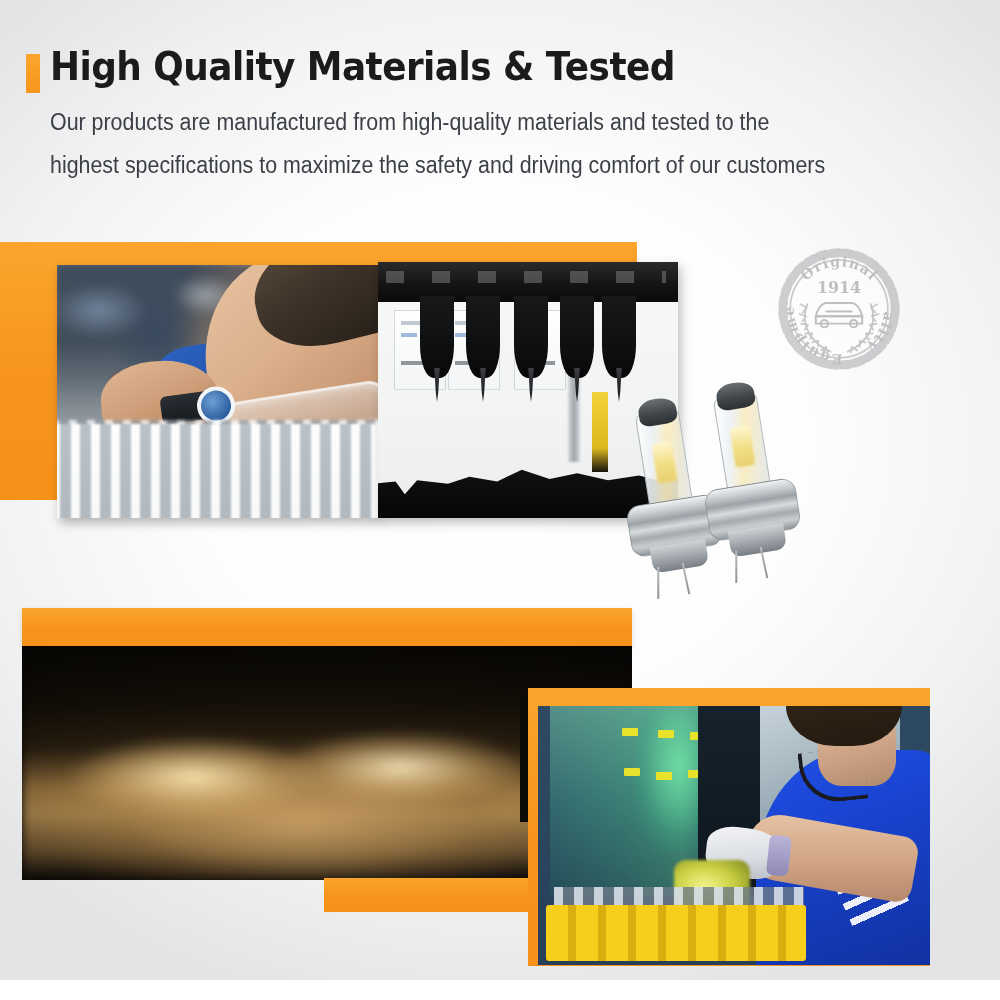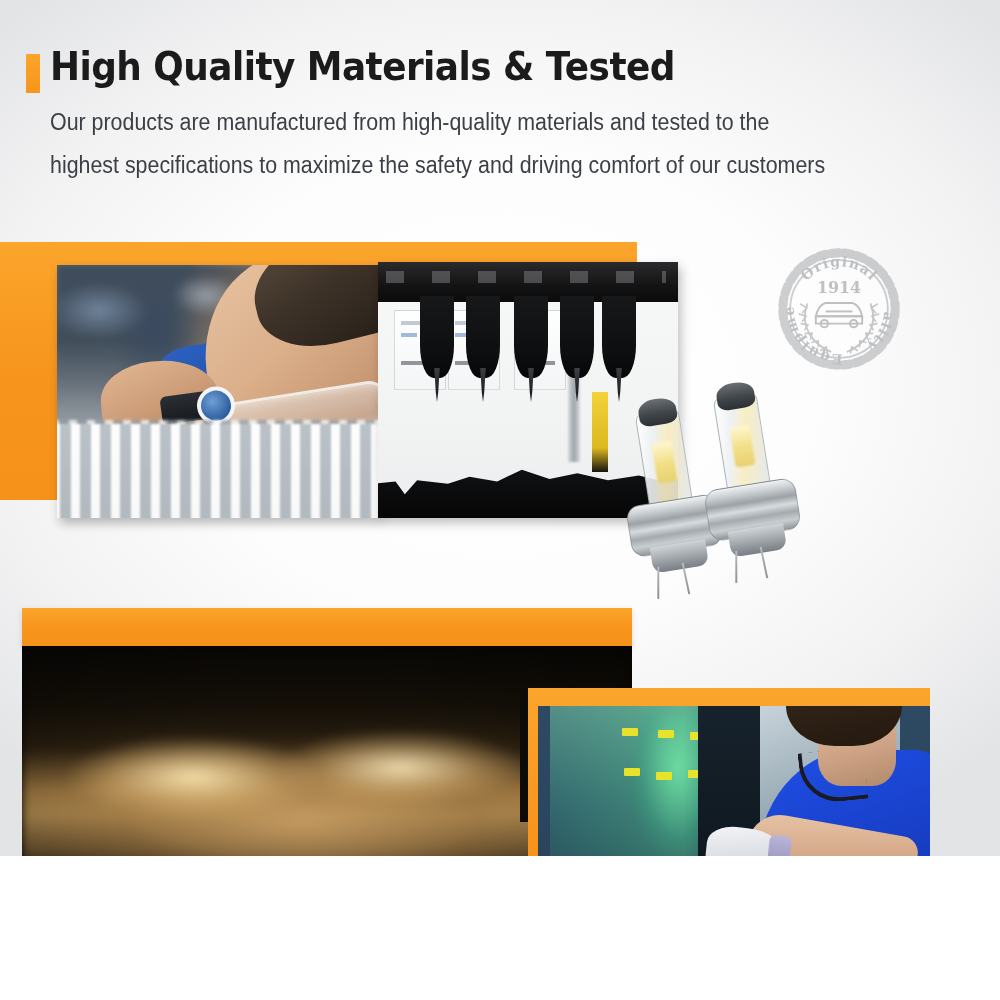--- a/index.html
+++ b/index.html
@@ -8,21 +8,21 @@
   html, body {
     width: 1000px;
     height: 1000px;
     overflow: hidden;
     font-family: "Liberation Sans", sans-serif;
   }
 
   #canvas {
     position: relative;
     width: 1000px;
-    height: 856px;
+    height: 980px;
     background:
       radial-gradient(ellipse 70% 60% at 50% 45%, #ffffff 0%, #fdfdfd 45%, #f2f2f3 75%, #e3e4e6 100%);
     overflow: hidden;
     text-decoration: underline;
   }
 
   
   .heading-wrap {
     position: absolute;
     left: 0; top: 0;

